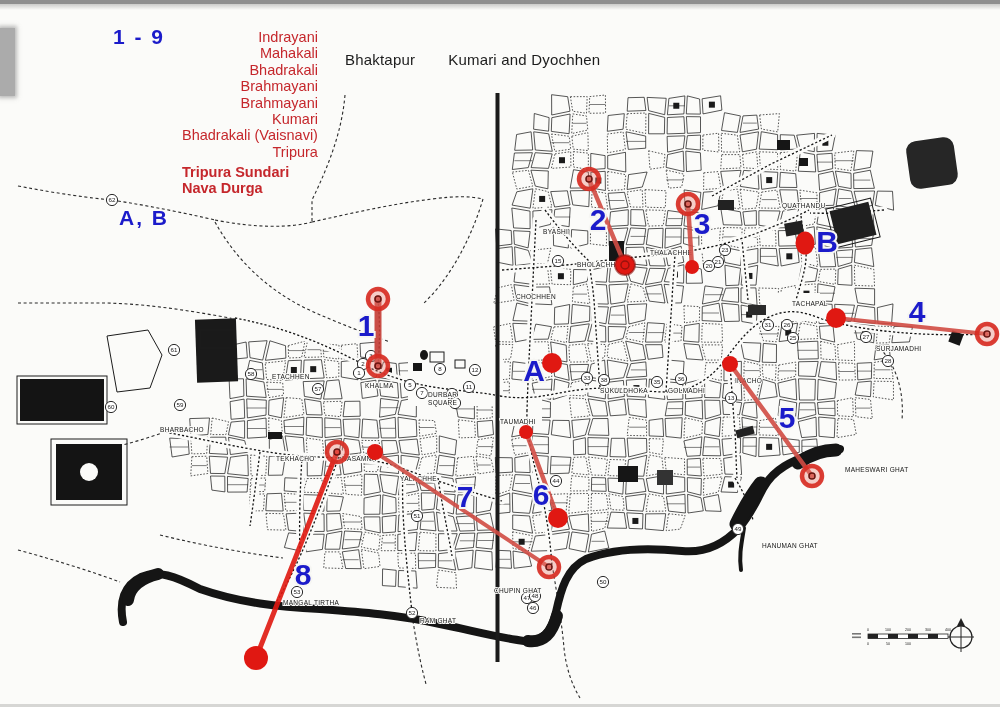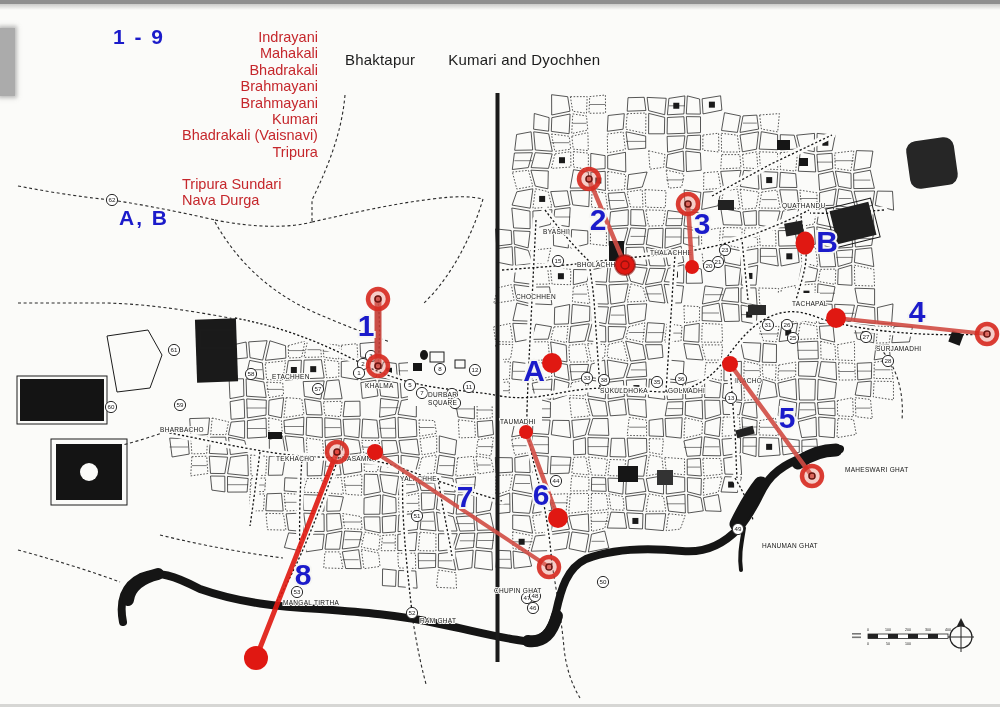--- a/index.html
+++ b/index.html
@@ -14,21 +14,21 @@
   #scan-bottom{position:absolute;left:0;bottom:0;width:100%;height:3px;background:#d6d6d4;}
   
   #map-title{position:absolute;left:345px;top:21px;display:flex;gap:33px;
         font-size:15px;color:#1c1c1c;letter-spacing:.2px;margin-top:30px;}
   
   .legend-key{position:absolute;font-weight:bold;font-size:21px;color:#1b1bca;letter-spacing:2px;}
   #legend-key-1{left:113px;top:25px;}
   #legend-key-2{left:119px;top:164px;margin-top:42px;}
   .legend-items{position:absolute;left:182px;color:#c5272c;font-size:14.5px;line-height:16.4px;}
   #legend-items-1{top:29px;text-align:right;}
-  #legend-items-2{top:176px;}
+  #legend-items-2{top:164px;font-weight:bold;}
   .legend-items div{white-space:nowrap;}
   #map-svg{position:absolute;left:0;top:0;}
 </style>
 </head>
 <body>
 
 <div id="page">
   <svg id="map-svg" width="1000" height="707" viewBox="0 0 1000 707">
       <polygon points="107,336 148,330 162,355 150,388 117,392" fill="#fbfbf9" stroke="#1c1c1c" stroke-width="1"></polygon>
       <path d="M18,186 C60,194 90,198 112,200 C150,206 180,212 215,220" fill="none" stroke="#2a2a2a" stroke-width="1.1" stroke-dasharray="3,2.6"></path>

